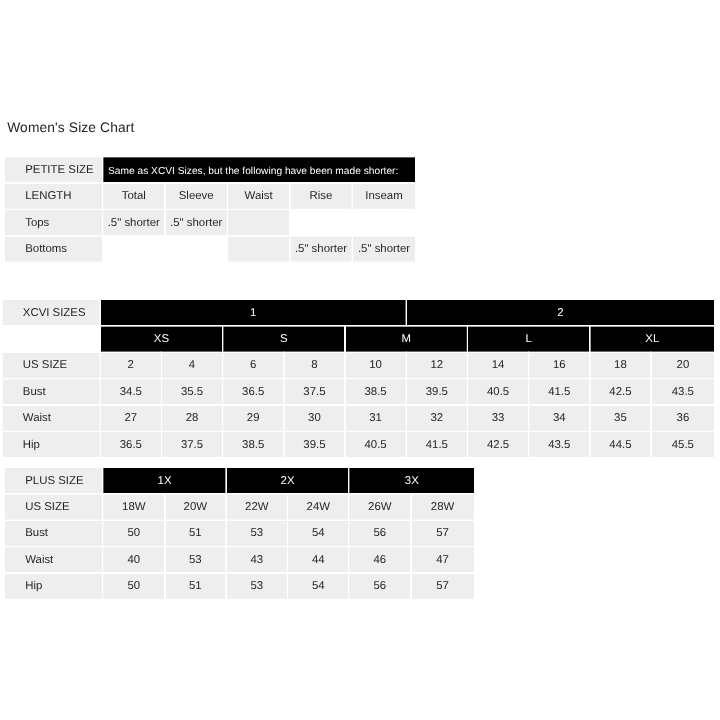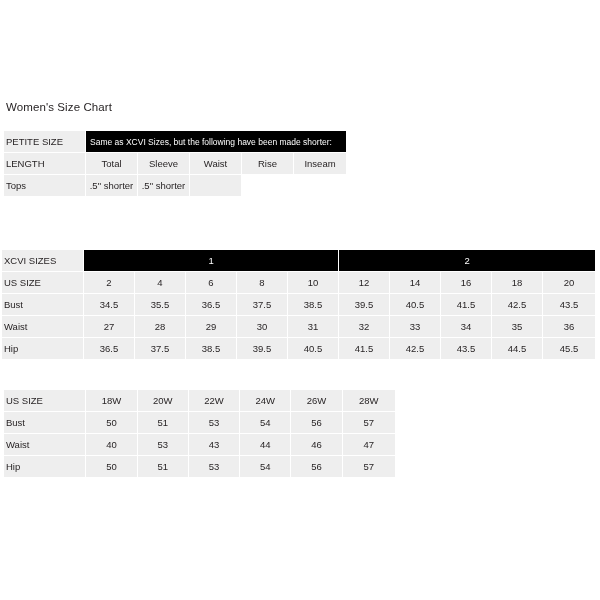--- a/index.html
+++ b/index.html
@@ -41,21 +41,21 @@
     height: 21px;
     vertical-align: middle;
     text-align: center;
     color: #231f20;
     background: #eeeeee;
     overflow: hidden;
     white-space: nowrap;
   }
   td.label {
     text-align: left;
-    padding-left: 2px;
+    padding-left: 17px;
     background: #eeeeee;
   }
   td.dark {
     background: #000000;
     color: #ffffff;
   }
   td.blank {
     background: #ffffff;
     border-color: #ffffff;
   }
@@ -117,20 +117,28 @@
         <td>Inseam</td>
       </tr>
       <tr>
         <td class="label">Tops</td>
         <td>.5" shorter</td>
         <td>.5" shorter</td>
         <td></td>
         <td class="blank"></td>
         <td class="blank"></td>
       </tr>
+      <tr>
+        <td class="label">Bottoms</td>
+        <td class="blank"></td>
+        <td class="blank"></td>
+        <td></td>
+        <td>.5" shorter</td>
+        <td>.5" shorter</td>
+      </tr>
     </tbody>
   </table>
 
   <table id="xcvi-table">
     <colgroup>
       <col style="width:82px">
       <col style="width:51px">
         <col style="width:51px">
       <col style="width:51px">
         <col style="width:51px">
@@ -139,20 +147,28 @@
       <col style="width:51px">
         <col style="width:51px">
       <col style="width:51px">
         <col style="width:53px">
     </colgroup>
     <tbody>
       <tr>
         <td class="label">XCVI SIZES</td>
         <td class="dark" colspan="5">1</td>
         <td class="dark" colspan="5">2</td>
+      </tr>
+      <tr>
+        <td class="blank"></td>
+        <td class="dark" colspan="2">XS</td>
+        <td class="dark" colspan="2">S</td>
+        <td class="dark" colspan="2">M</td>
+        <td class="dark" colspan="2">L</td>
+        <td class="dark" colspan="2">XL</td>
       </tr>
       <tr>
         <td class="label">US SIZE</td>
         <td>2</td>
         <td>4</td>
         <td>6</td>
         <td>8</td>
         <td>10</td>
         <td>12</td>
         <td>14</td>
@@ -207,20 +223,26 @@
       <col style="width:82px">
       <col style="width:51px">
         <col style="width:51px">
       <col style="width:51px">
         <col style="width:51px">
       <col style="width:51px">
         <col style="width:53px">
     </colgroup>
     <tbody>
       <tr>
+        <td class="label">PLUS SIZE</td>
+        <td class="dark" colspan="2">1X</td>
+        <td class="dark" colspan="2">2X</td>
+        <td class="dark" colspan="2">3X</td>
+      </tr>
+      <tr>
         <td class="label">US SIZE</td>
         <td>18W</td>
         <td>20W</td>
         <td>22W</td>
         <td>24W</td>
         <td>26W</td>
         <td>28W</td>
       </tr>
       <tr>
         <td class="label">Bust</td>

